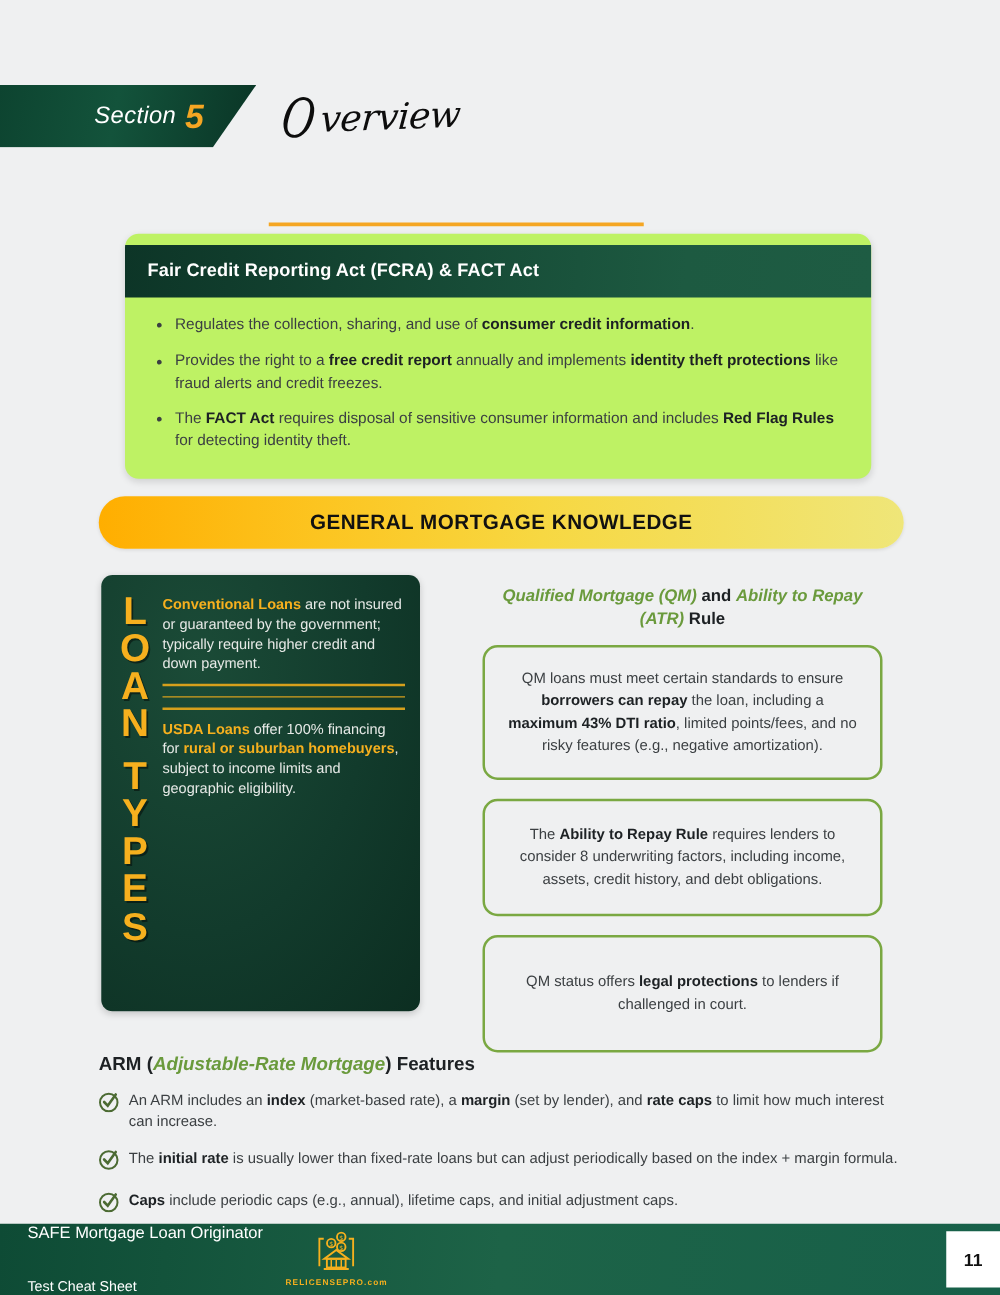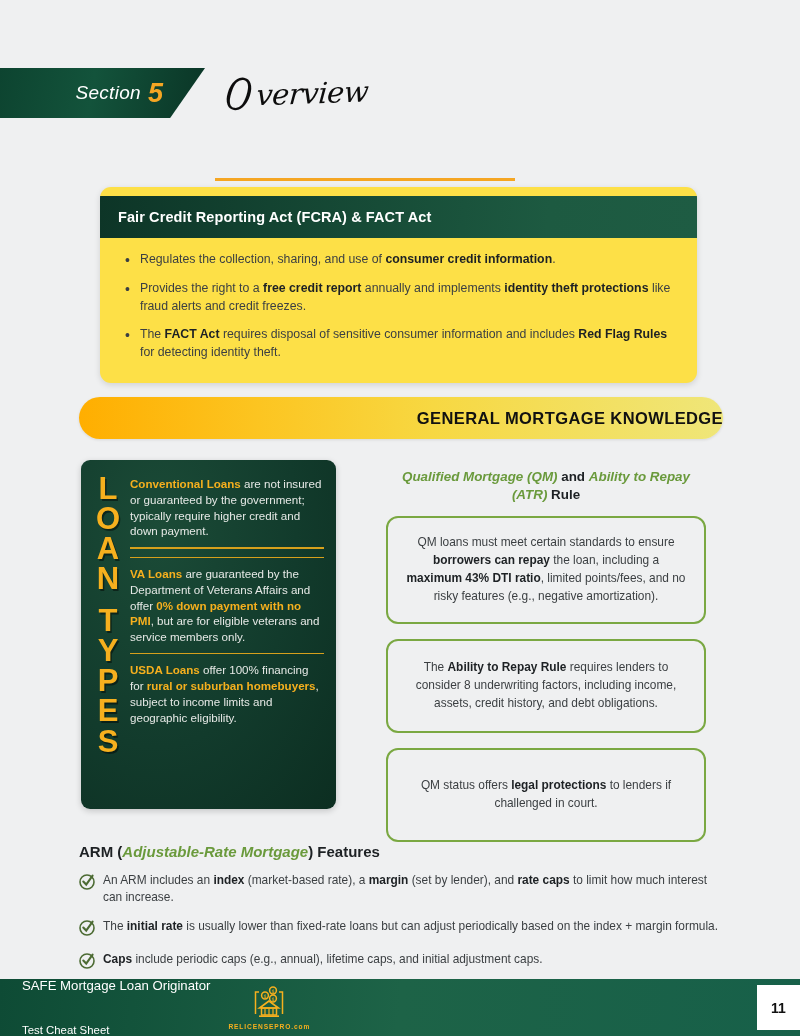--- a/index.html
+++ b/index.html
@@ -45,21 +45,21 @@
     font-family: "DejaVu Serif", serif;
   }
   .sec-underline {
     position: absolute; left: 215px; top: 110px; width: 300px; height: 2.5px;
     background: #f5a623;
   }
 
   
   .card {
     position: absolute; left: 100px; top: 187px; width: 597px;
-    background: #fde047; border-radius: 11px;
+    background: #bef264; border-radius: 11px;
     box-shadow: 0 2px 6px rgba(0,0,0,.13);
     overflow: hidden;
   }
   .card-head {
     background: linear-gradient(95deg, #0d3527 0%, #1d5a41 75%, #1e5c43 100%);
     padding: 13px 18px; margin: 9px 0 0 0;
   }
   .card-head-title { color: #fff; font-size: 14.5px; font-weight: bold; letter-spacing: .1px; }
   .card-body { padding: 13px 22px 17px 22px; }
   .bullet-list { list-style: none; }
@@ -71,21 +71,21 @@
   .bullet-list li::before {
     content: "•"; position: absolute; left: 3px; top: -1px;
     color: #3b3f42; font-size: 14px;
   }
   .bullet-list b { color: #1d2124; font-weight: bold; }
 
   
   .band {
     position: absolute; left: 79px; top: 397px; width: 644px; height: 42px;
     background: linear-gradient(90deg, #ffae00 0%, #fcc521 28%, #f7d842 55%, #efe679 100%);
-    display: flex; align-items: center; justify-content: flex-end;
+    display: flex; align-items: center; justify-content: center;
     box-shadow: 0 1px 3px rgba(0,0,0,.10);
     border-radius: 21px;
   }
   .band-title { font-size: 16.5px; font-weight: bold; color: #111; letter-spacing: .4px; }
 
   
   .loan-panel {
     position: absolute; left: 81px; top: 460px; width: 255px; height: 349px;
     background: radial-gradient(ellipse at 30% 20%, #1b4b37 0%, #123b2c 55%, #0c2e21 100%);
     border-radius: 9px;
@@ -200,21 +200,20 @@
       <span>T</span>
       <span>Y</span>
       <span>P</span>
       <span>E</span>
       <span>S</span>
     </div>
     <div class="loan-items">
       <div class="loan-item"><span class="hl">Conventional Loans</span> are not insured or guaranteed by the government; typically require higher credit and down payment.</div>
       <div class="loan-divider"></div>
       <div class="loan-divider"></div>
-      <div class="loan-item"><span class="hl">VA Loans</span> are guaranteed by the Department of Veterans Affairs and offer <span class="hl">0% down payment with no PMI</span>, but are for eligible veterans and service members only.</div>
       <div class="loan-divider"></div>
       <div class="loan-item"><span class="hl">USDA Loans</span> offer 100% financing for <span class="hl">rural or suburban homebuyers</span>, subject to income limits and geographic eligibility.</div>
     </div>
   </div>
 
   <div class="qm-col">
     <div class="qm-title"><span class="grn">Qualified Mortgage (QM)</span> <span class="blk">and</span> <span class="grn">Ability to Repay (ATR)</span> <span class="blk">Rule</span></div>
     <div class="qm-card c1">
       <div>QM loans must meet certain standards to ensure <b>borrowers can repay</b> the loan, including a <b>maximum 43% DTI ratio</b>, limited points/fees, and no risky features (e.g., negative amortization).</div>
     </div>

